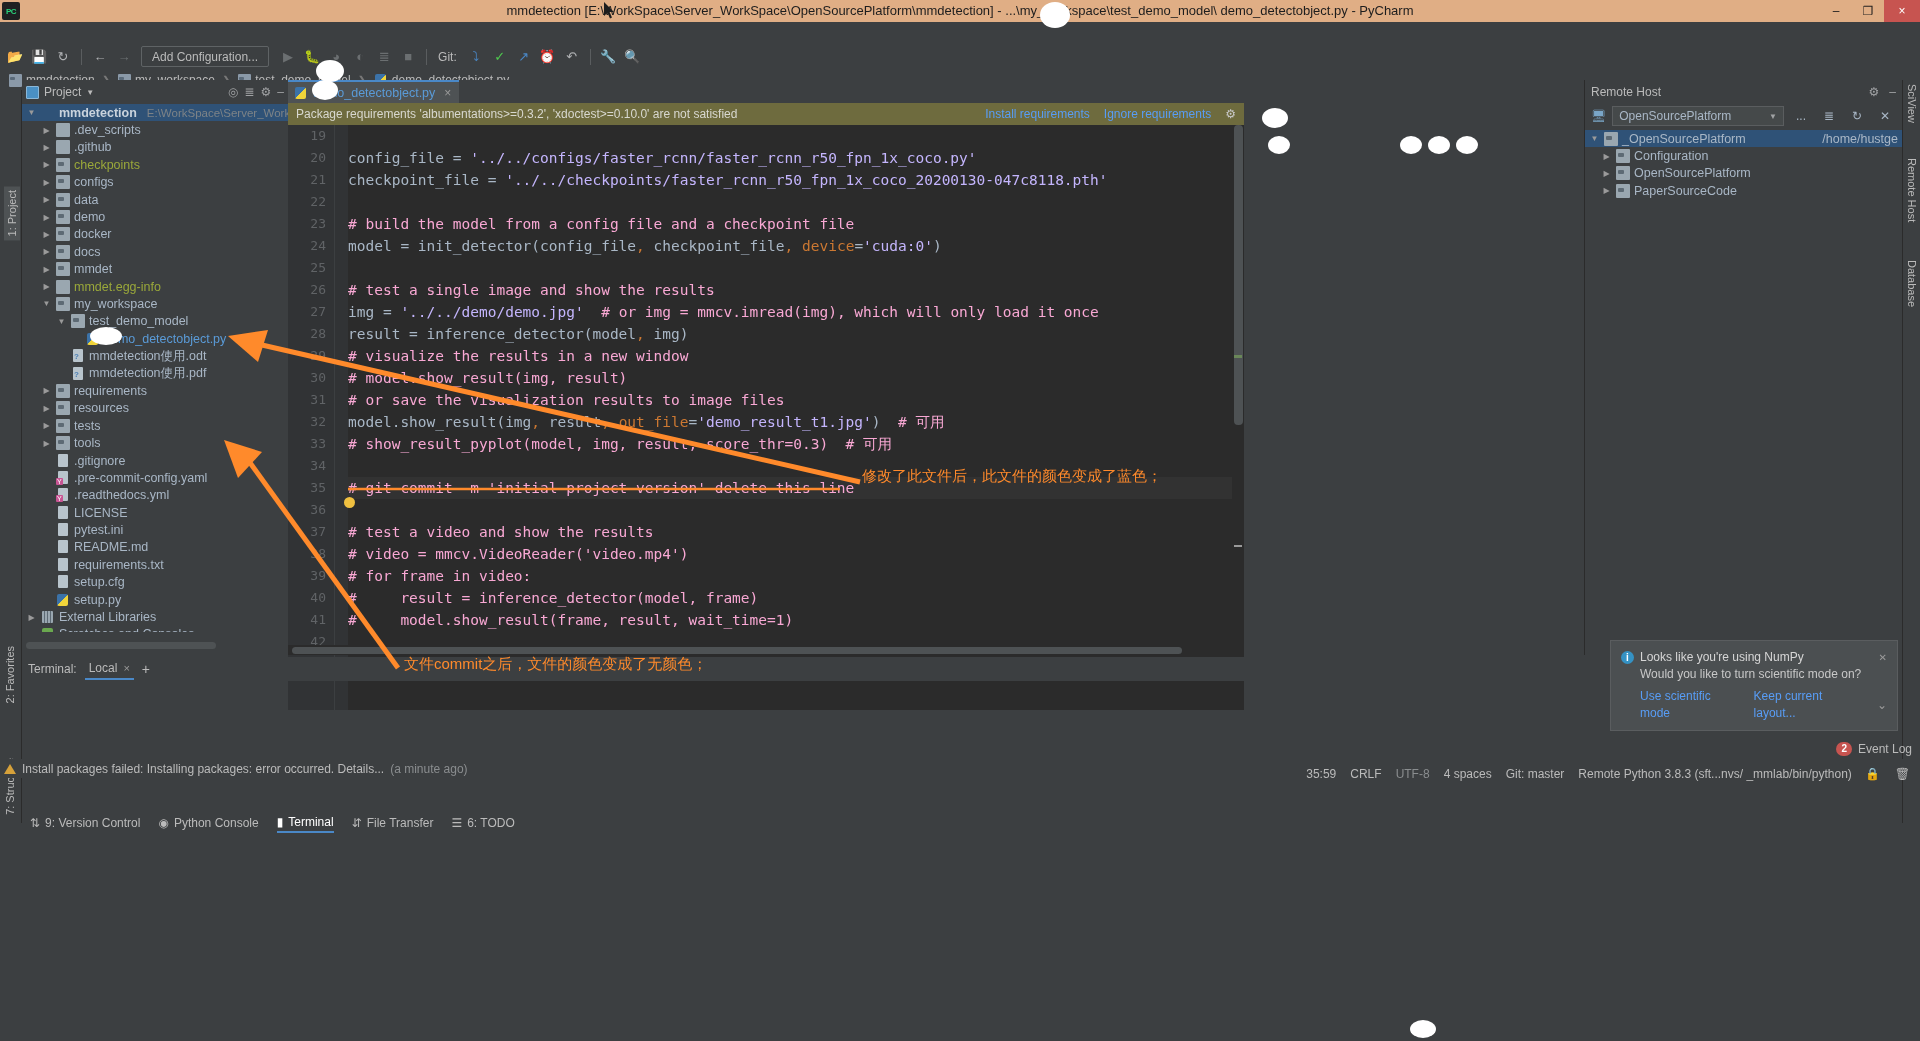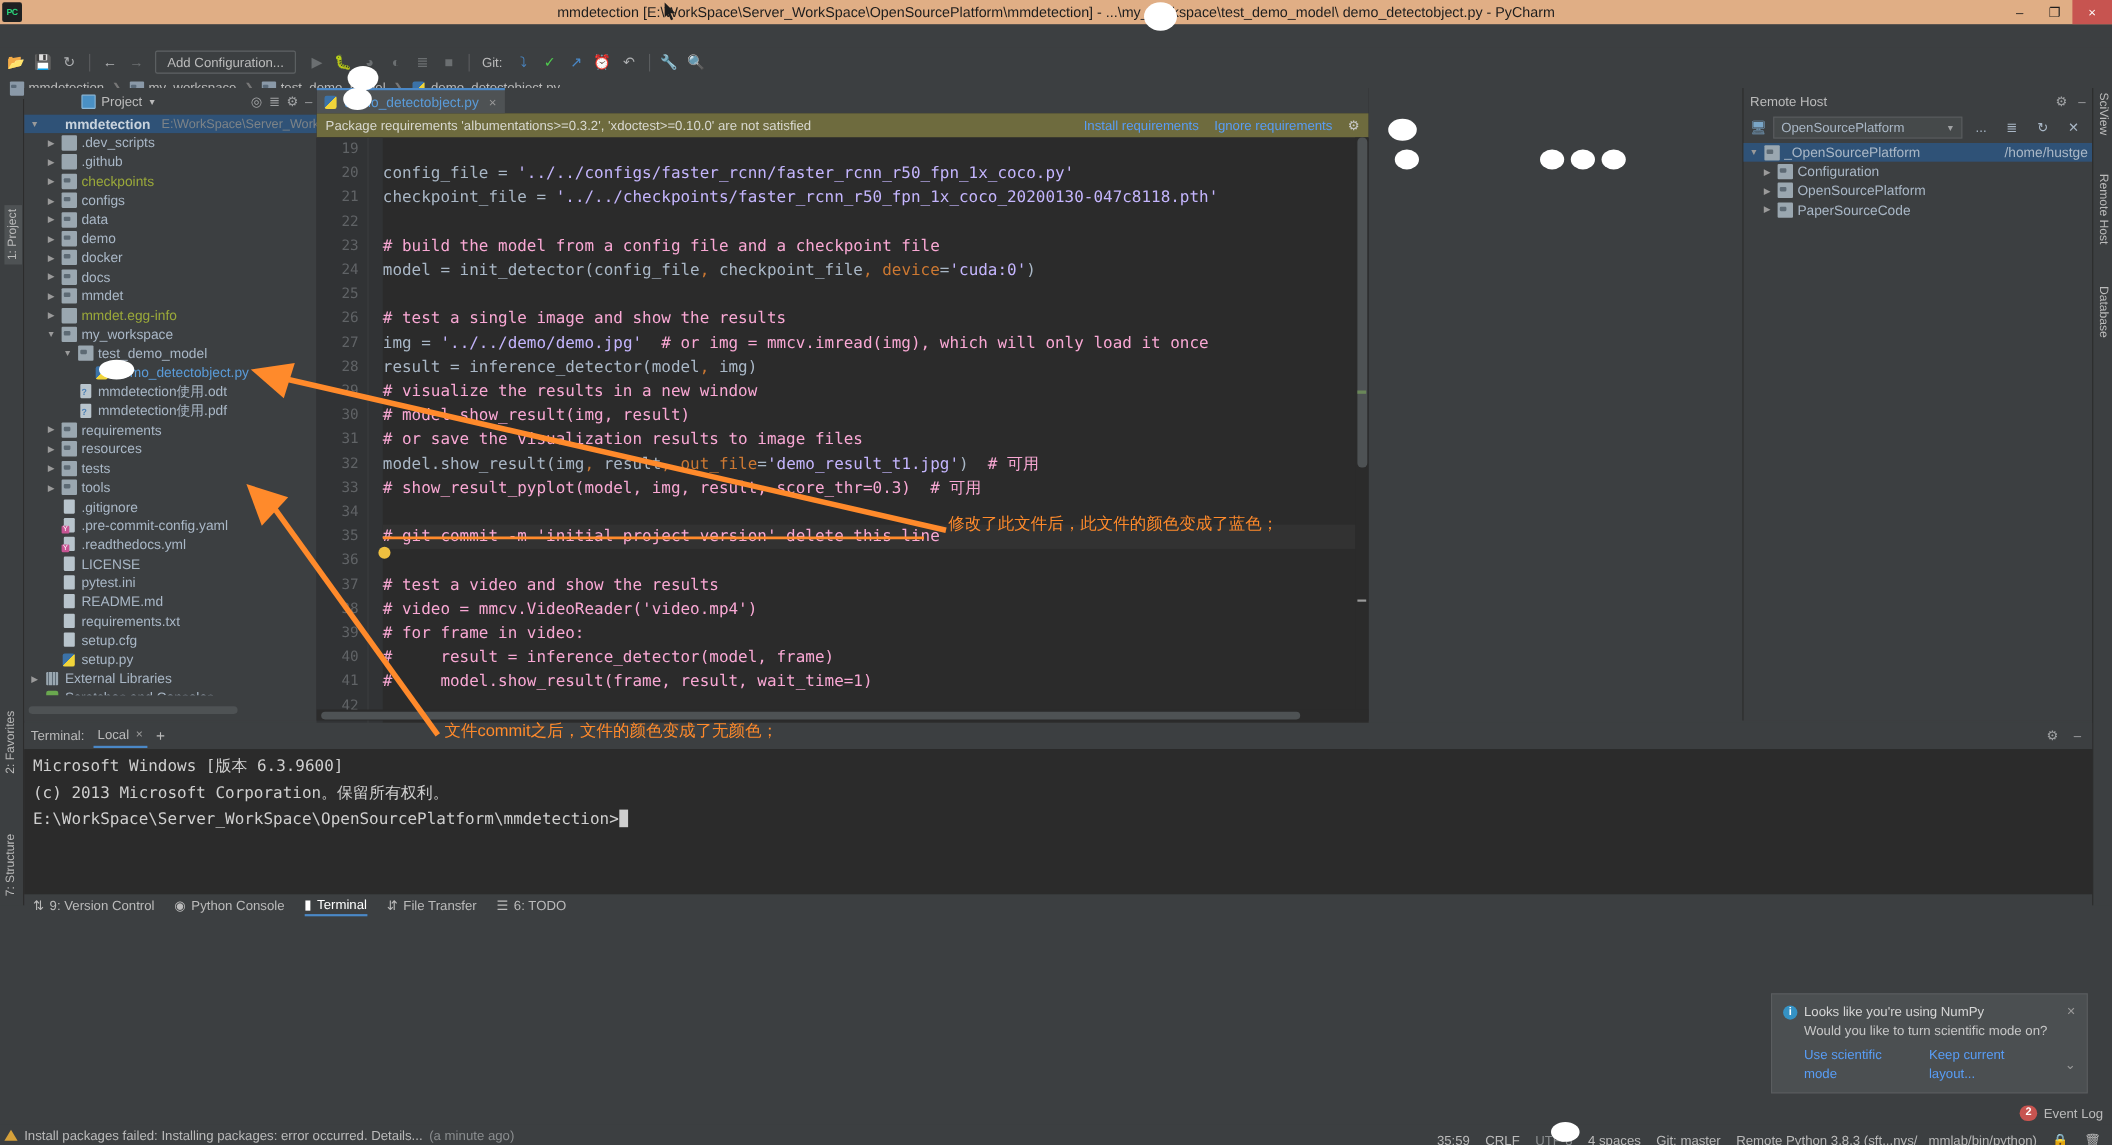--- a/index.html
+++ b/index.html
@@ -3,21 +3,21 @@
 <meta charset="utf-8">
 <style>
   * { box-sizing: border-box; margin: 0; padding: 0; }
   html, body {
     width: 1920px; height: 1041px;
     background: #3c3f41;
     font-family: "Liberation Sans", sans-serif;
     overflow: hidden;
     -webkit-font-smoothing: antialiased;
   }
-  .app { position: relative; width: 1920px; height: 1041px; }
+  .app { position: relative; width: 1920px; height: 778px; }
 
   
   .titlebar {
     position: absolute; top:0; left:0; width:1920px; height:22px;
     background: #e0ae85;
     display: flex; align-items: center;
   }
   .pc-logo {
     width: 18px; height: 18px; margin-left: 2px; margin-right: 4px;
     background: #1f2122; border-radius: 2px; position: relative;
@@ -97,21 +97,21 @@
 
   
   .proj-panel {
     position:absolute; left:22px; top:80px; width:266px; height:575px;
     background:#3c3f41;
   }
   .proj-header {
     height:24px; display:flex; align-items:center; padding:0 4px;
     font-size:12px; color:#bbbbbb; gap:5px;
   }
-  .proj-title { display:flex; align-items:center; gap:5px;margin-left:48px; }
+  .proj-title { display:flex; align-items:center; gap:5px; }
   .sq-icon {
     width:13px;height:13px;background:#4a90c4;border:1px solid #8ab7d8; border-radius:1px;
   }
   .proj-header-tools { margin-left:auto; display:flex; gap:6px; align-items:center; color:#a0a2a4; font-size:12px;}
   .tree {
     position:absolute; top:24px; left:0; width:266px; height:528px;
     overflow:hidden; font-size:12.5px;
   }
   .trow {
     height:17.4px; display:flex; align-items:center; gap:4px;
@@ -680,26 +680,20 @@
       <span>Local</span>
       <span class="tt-x">×</span>
     </span>
     <span class="tt-plus">+</span>
     <span class="term-tools">
       <span>⚙</span>
       <span>–</span>
     </span>
   </div>
 
-  <div class="terminal">
-    <div>Microsoft Windows [版本 6.3.9600]</div>
-    <div>(c) 2013 Microsoft Corporation。保留所有权利。</div>
-    <div></div>
-    <div><span>E:\WorkSpace\Server_WorkSpace\OpenSourcePlatform\mmdetection&gt;</span><span class="term-caret"></span></div>
-  </div>
 
   <div class="bottom-tabs">
     <span class="bt">
       <span>⇅</span>
       <span>9: Version Control</span>
     </span>
     <span class="bt">
       <span>◉</span>
       <span>Python Console</span>
     </span>

